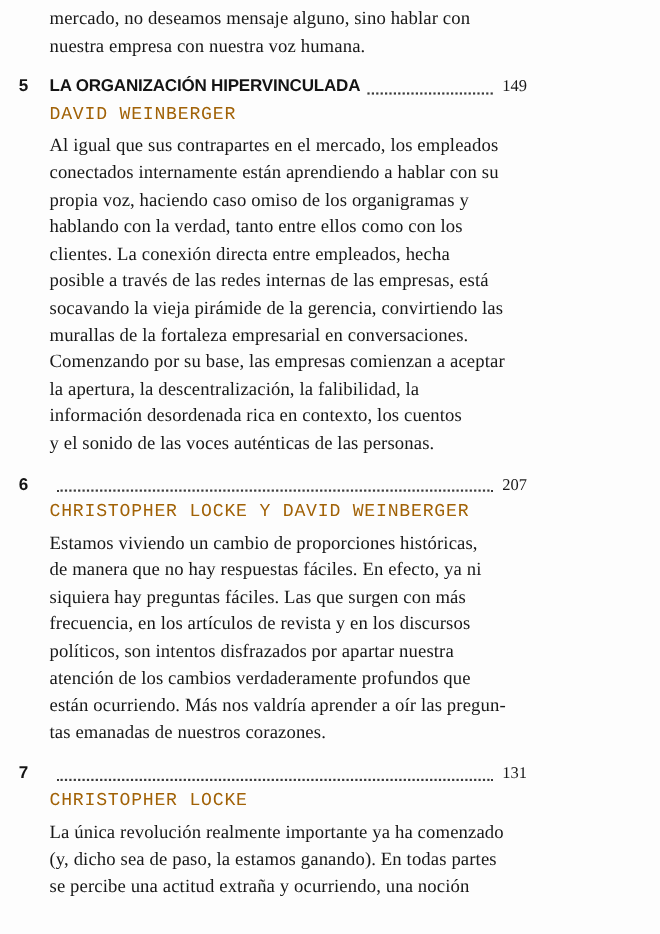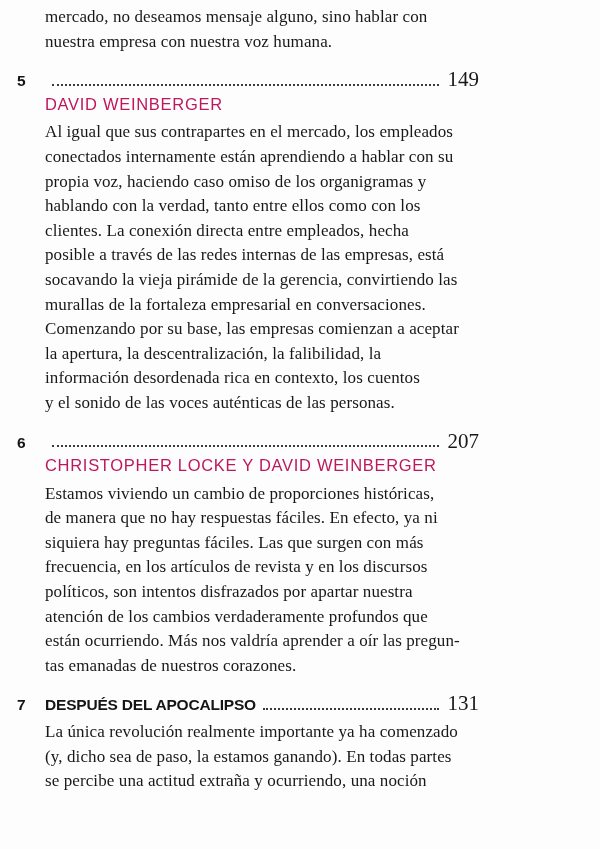--- a/index.html
+++ b/index.html
@@ -57,46 +57,47 @@
   .dot-leader {
     flex: 1 1 auto;
     align-self: flex-end;
     border-bottom: 2px dotted #3a3a3a;
     margin: 0 9px 6px 7px;
     min-width: 20px;
     height: 0;
   }
   .entry-pageno {
     font-family: "Liberation Serif", serif;
-    font-size: 21px;
+    font-size: 15px;
     white-space: nowrap;
   }
   .entry-authors {
     margin-left: 28px;
-    font-family: Liberation Sans, sans-serif;
+    font-family: Liberation Mono, monospace;
     font-size: 16.5px;
     letter-spacing: 0.7px;
     line-height: 24.6px;
-    color: #be185d;
+    color: #a16207;
   }
   .entry-summary {
     margin: 4px 0 0 28px;
   }
 </style>
 </head>
 <body>
 
 <div class="page">
 
   <p class="body-text intro-fragment">mercado, no deseamos mensaje alguno, sino hablar con
 nuestra empresa con nuestra voz humana.</p>
 
   <div class="entry">
     <div class="entry-header">
       <span class="entry-number">5</span>
+      <span class="entry-title">LA ORGANIZACIÓN HIPERVINCULADA</span>
       <span class="dot-leader"></span>
       <span class="entry-pageno">149</span>
     </div>
     <div class="entry-authors">DAVID WEINBERGER</div>
     <p class="body-text entry-summary">Al igual que sus contrapartes en el mercado, los empleados
 conectados internamente están aprendiendo a hablar con su
 propia voz, haciendo caso omiso de los organigramas y
 hablando con la verdad, tanto entre ellos como con los
 clientes. La conexión directa entre empleados, hecha
 posible a través de las redes internas de las empresas, está
@@ -121,22 +122,22 @@
 frecuencia, en los artículos de revista y en los discursos
 políticos, son intentos disfrazados por apartar nuestra
 atención de los cambios verdaderamente profundos que
 están ocurriendo. Más nos valdría aprender a oír las pregun-
 tas emanadas de nuestros corazones.</p>
   </div>
 
   <div class="entry">
     <div class="entry-header">
       <span class="entry-number">7</span>
-      <span class="entry-title">DESPUÉS DEL APOCALIPSO</span>
       <span class="dot-leader"></span>
       <span class="entry-pageno">131</span>
     </div>
+    <div class="entry-authors">CHRISTOPHER LOCKE</div>
     <p class="body-text entry-summary">La única revolución realmente importante ya ha comenzado
 (y, dicho sea de paso, la estamos ganando). En todas partes
 se percibe una actitud extraña y ocurriendo, una noción</p>
   </div>
 
 </div>
 
 </body></html>

